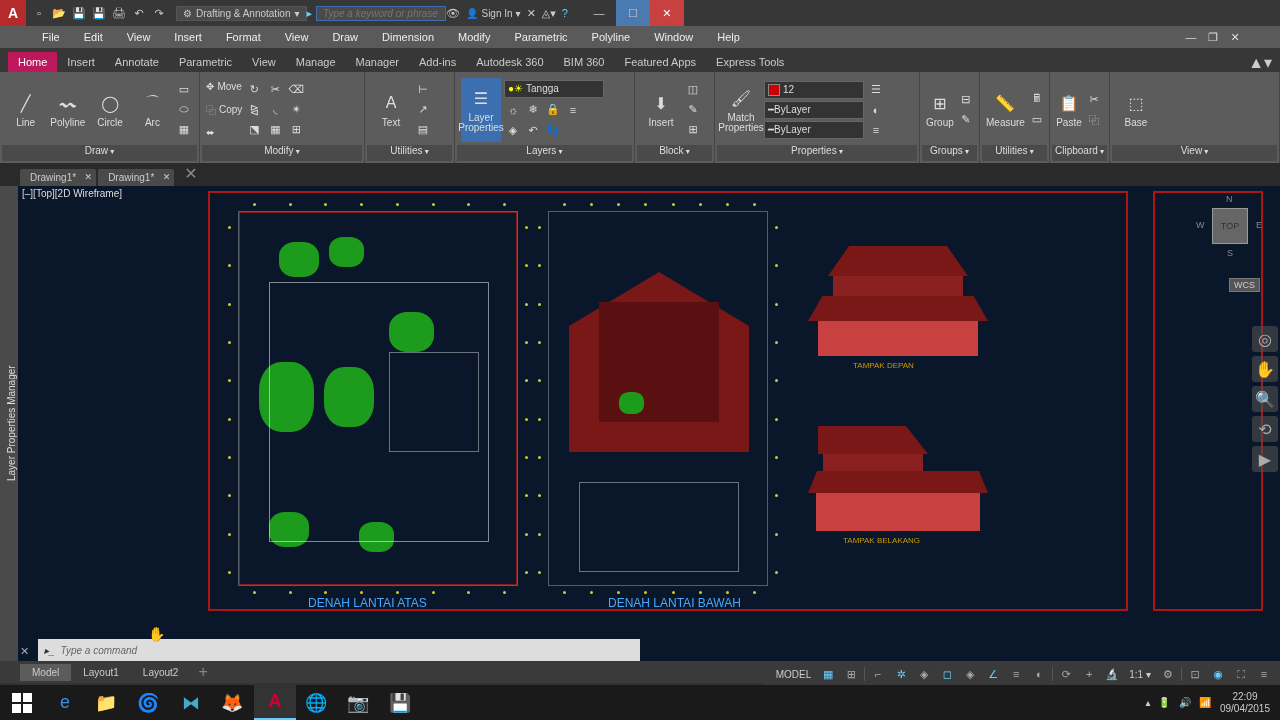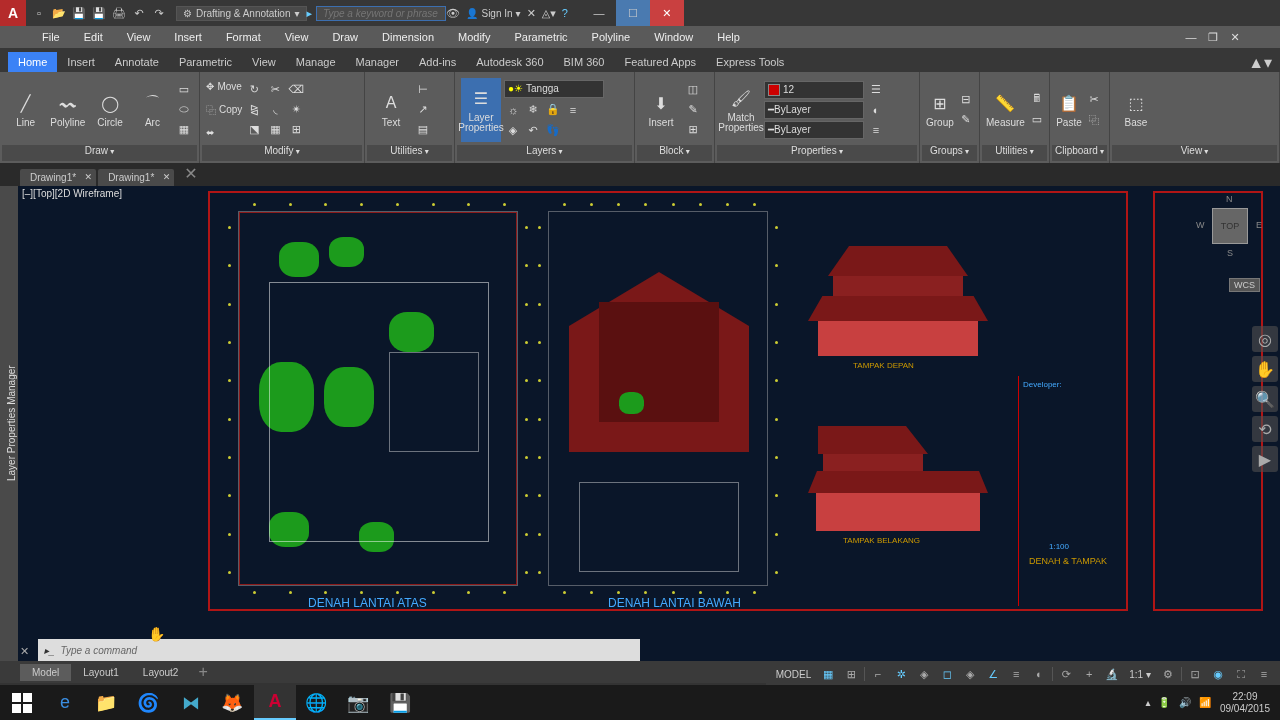--- a/index.html
+++ b/index.html
@@ -15,21 +15,21 @@
 .search-box{background:#4a4a4a;border:1px solid #3c6fb0;padding:1px 6px;font-size:10px;font-style:italic;color:#888;width:130px}
 .title-right{display:flex;align-items:center;gap:6px;padding-right:2px}
 .signin{color:#ccc;font-size:10px;display:flex;align-items:center;gap:3px}
 .win-btns{display:flex;margin-left:8px}
 .win-btn{width:34px;height:26px;display:flex;align-items:center;justify-content:center;color:#ccc;font-size:11px}
 .win-close{background:#c94040;color:#fff}
 .menubar{height:22px;background:#5a5a5a;display:flex;align-items:center;padding:0 30px;gap:0}
 .menu-item{padding:3px 12px;color:#eee;font-size:11px;cursor:pointer}
 .ribbontabs{height:24px;background:#373737;display:flex;align-items:end;padding-left:8px}
 .rtab{padding:4px 10px;color:#ccc;font-size:11px;cursor:pointer}
-.rtab.active{background:#3b82f6;color:#fff}
+.rtab.active{background:#be185d;color:#fff}
 .ribbon{height:92px;background:#5c5c5c;border-bottom:1px solid #2a2a2a;display:flex}
 .panel{border-right:1px solid #444;display:flex;flex-direction:column;padding:2px}
 .panel-body{flex:1;display:flex;align-items:center;gap:3px;padding:2px 4px}
 .panel-label{height:16px;text-align:center;color:#ddd;font-size:10px;background:#4a4a4a;cursor:pointer}
 .panel-label:after{content:" ▾";font-size:8px}
 .big-btn{display:flex;flex-direction:column;align-items:center;justify-content:center;width:40px;height:64px;color:#ddd;font-size:10px;gap:2px;cursor:pointer}
 .big-btn.hl{background:#3c6fb0}
 .ico{width:24px;height:24px;display:flex;align-items:center;justify-content:center;font-size:16px;color:#ddd}
 .col{display:flex;flex-direction:column;gap:2px}
 .sm-btn{width:18px;height:18px;display:flex;align-items:center;justify-content:center;color:#ddd;font-size:11px;cursor:pointer}
@@ -409,25 +409,20 @@
       <div class="elev-label" style="left:835px;top:175px">TAMPAK DEPAN</div>
 
       <div class="elev" style="left:790px;top:235px;width:180px;height:110px">
         <div class="roof" style="left:10px;top:5px;width:110px;height:28px;clip-path:polygon(0 0,80% 0,100% 100%,0 100%)"></div>
         <div class="wall" style="left:15px;top:33px;width:100px;height:22px;background:#8a2020"></div>
         <div class="roof" style="left:0;top:50px;width:180px;height:22px;clip-path:polygon(5% 0,95% 0,100% 100%,0 100%)"></div>
         <div class="wall" style="left:8px;top:72px;width:164px;height:38px"></div>
       </div>
       <div class="elev-label" style="left:825px;top:350px">TAMPAK BELAKANG</div>
 
-      <div style="position:absolute;left:1000px;top:190px;width:100px;height:230px;border-left:1px solid #c00">
-        <div style="color:#4af;font-size:8px;margin:4px">Developer:</div>
-        <div style="position:absolute;bottom:40px;left:10px;color:#c90;font-size:9px">DENAH &amp; TAMPAK</div>
-        <div style="position:absolute;bottom:55px;left:30px;color:#4af;font-size:8px">1:100</div>
-      </div>
 
       <div style="position:absolute;left:190px;top:5px;width:920px;height:420px;border:2px solid #b01515;pointer-events:none"></div>
 
       <div style="position:absolute;left:1135px;top:5px;width:110px;height:420px;border:2px solid #b01515"></div>
     <div class="grid-dot" style="left: 235px; top: 17px;"></div>
         <div class="grid-dot" style="left: 235px; top: 405px;"></div>
         <div class="grid-dot" style="left: 270.714px; top: 17px;"></div>
         <div class="grid-dot" style="left: 270.714px; top: 405px;"></div>
         <div class="grid-dot" style="left: 306.429px; top: 17px;"></div>
         <div class="grid-dot" style="left: 306.429px; top: 405px;"></div>

